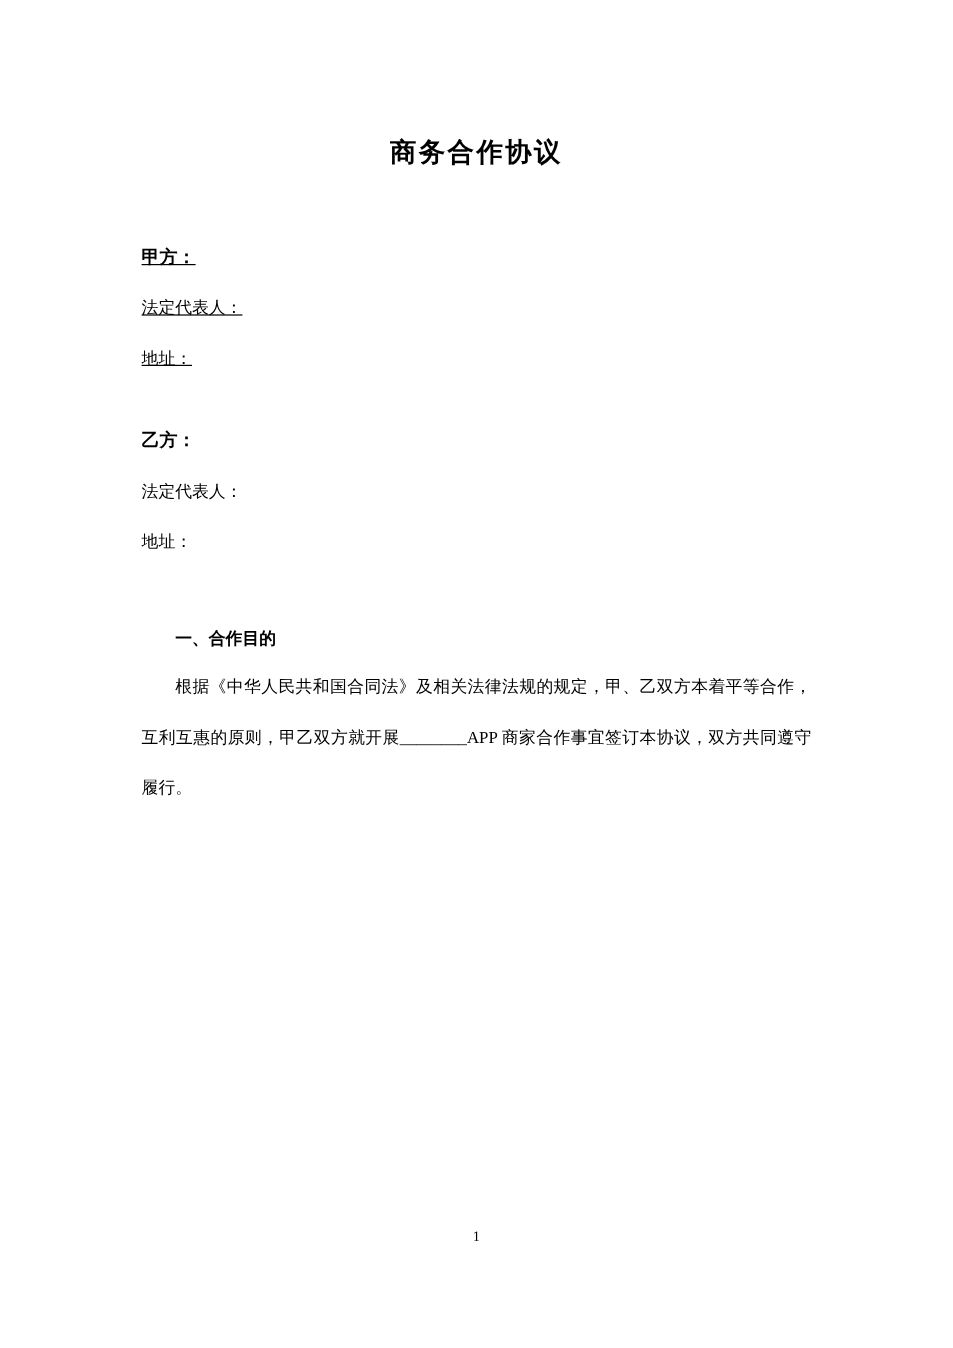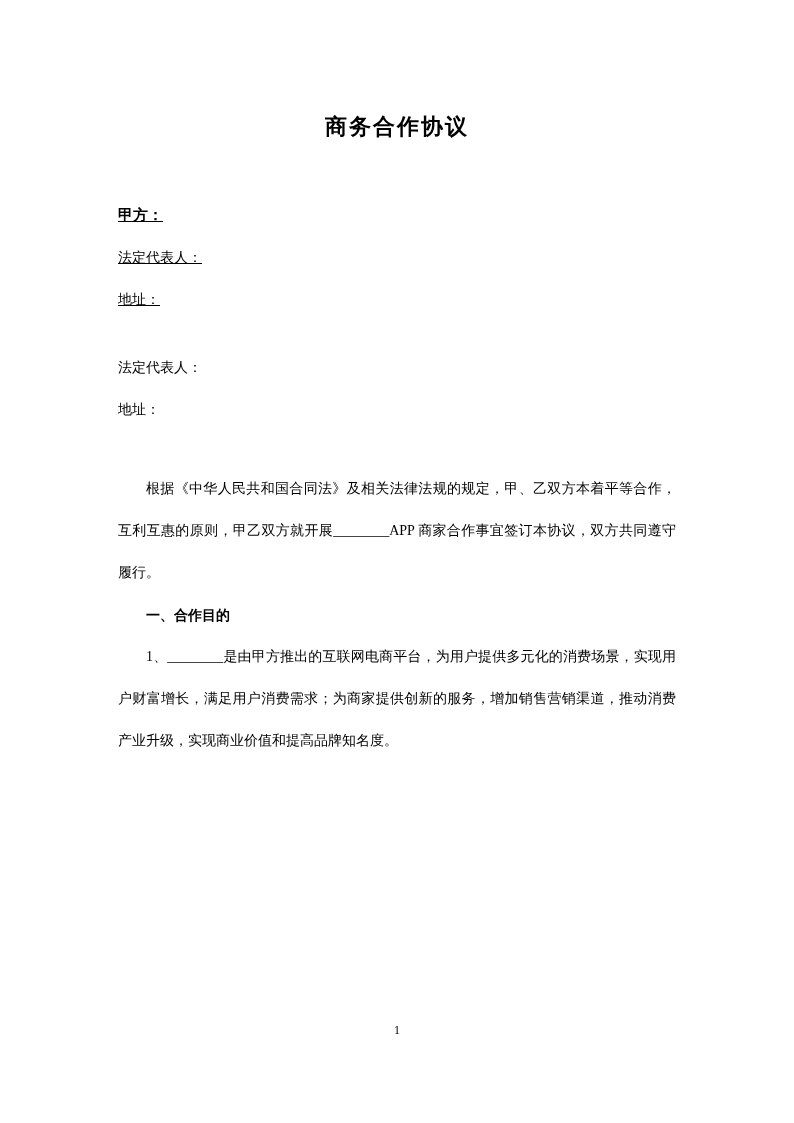--- a/index.html
+++ b/index.html
@@ -71,25 +71,27 @@
 
   <div class="party-block party-a">
     <div class="party-line">
       <span class="party-name">甲方：</span>
     </div>
     <div class="party-line">法定代表人：</div>
     <div class="party-line">地址：</div>
   </div>
 
   <div class="party-block party-b">
+    <div class="party-line">
+      <span class="party-name">乙方：</span>
+    </div>
     <div class="party-line">法定代表人：</div>
     <div class="party-line">地址：</div>
   </div>
 
   <div class="body-text">
+    <p class="para heading">一、合作目的</p>
     <p class="para">根据《中华人民共和国合同法》及相关法律法规的规定，甲、乙双方本着平等合作，互利互惠的原则，甲乙双方就开展________APP 商家合作事宜签订本协议，双方共同遵守履行。</p>
-    <p class="para heading">一、合作目的</p>
-    <p class="para">1、________是由甲方推出的互联网电商平台，为用户提供多元化的消费场景，实现用户财富增长，满足用户消费需求；为商家提供创新的服务，增加销售营销渠道，推动消费产业升级，实现商业价值和提高品牌知名度。</p>
   </div>
 
   <div class="page-number">1</div>
 
 </div>
 
 </body></html>

